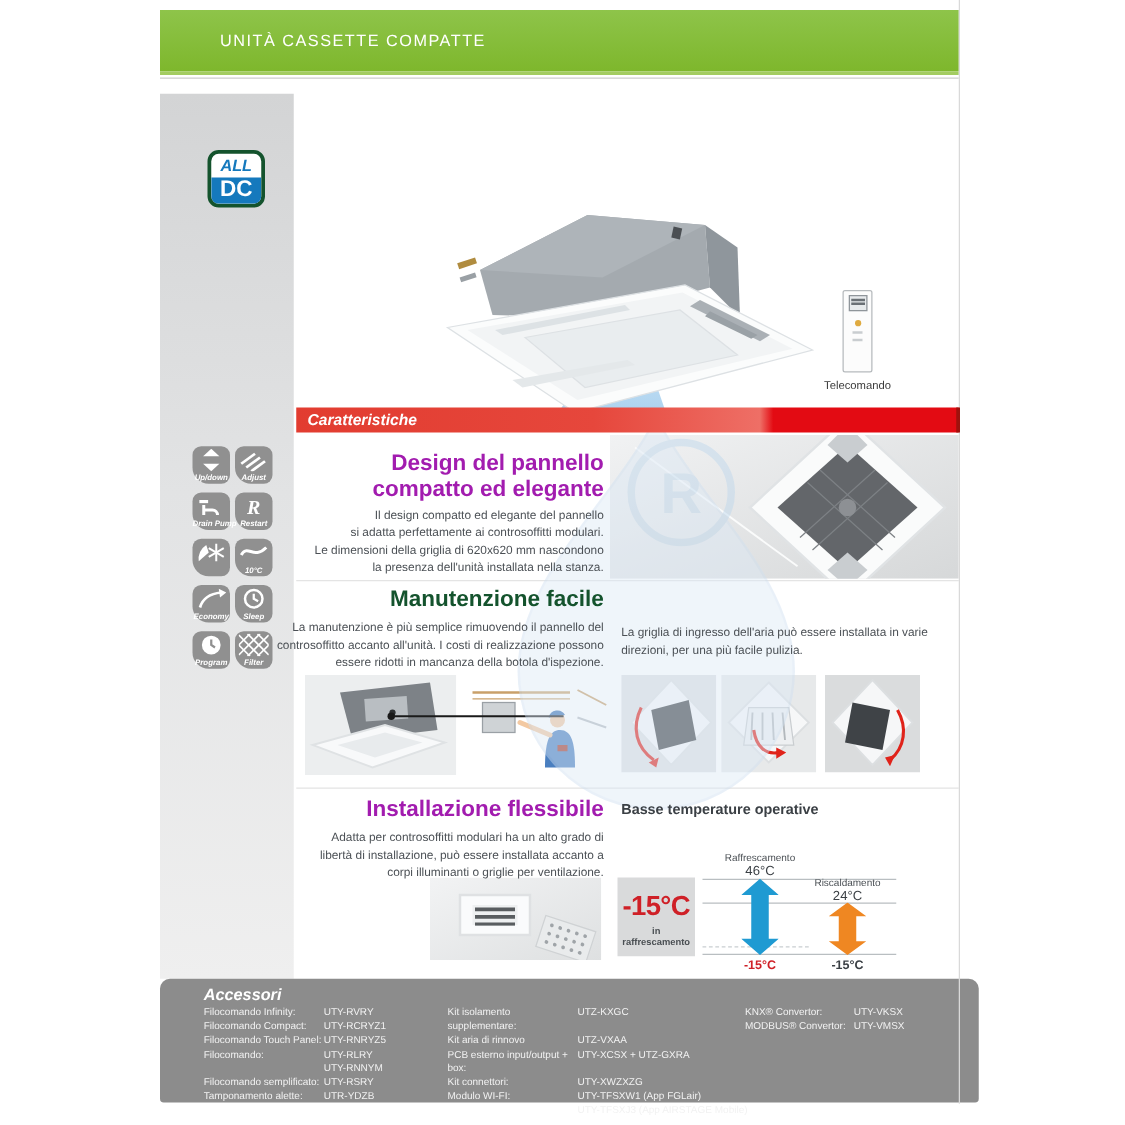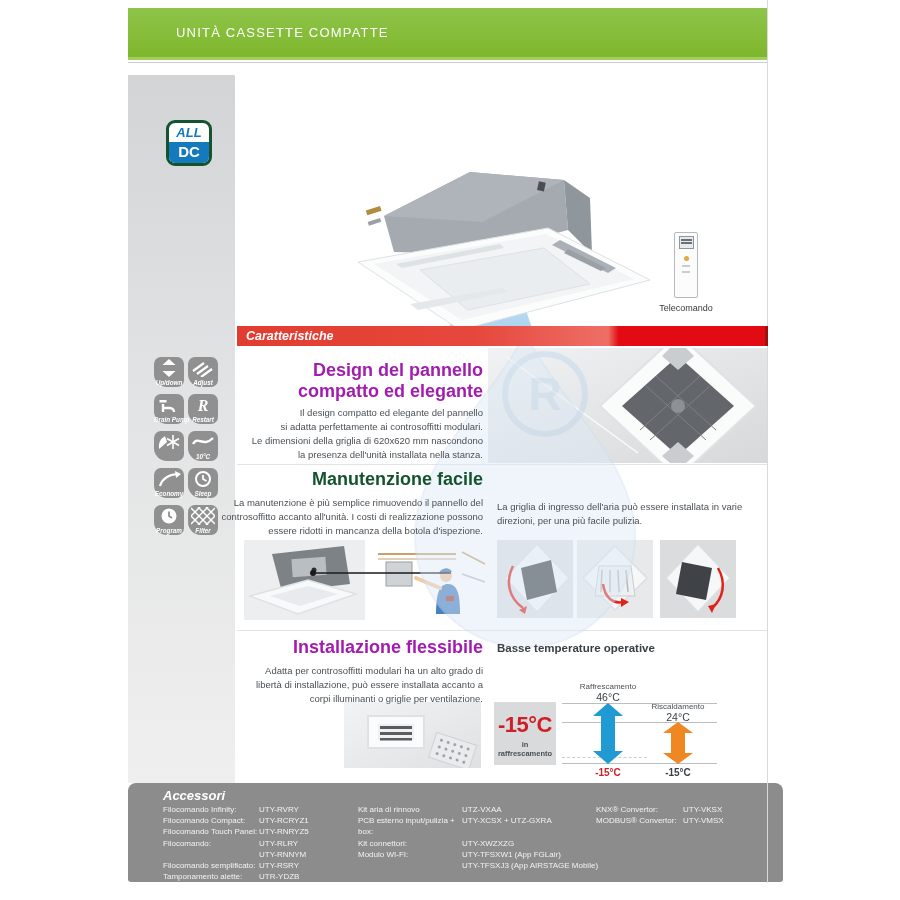--- a/index.html
+++ b/index.html
@@ -12,21 +12,21 @@
   .green-bar span{display:block;padding-left:48px;line-height:49px;color:#fff;font-size:13px;letter-spacing:1.2px;}
   .green-underline{left:128px;top:62px;width:639px;height:1px;background:#cdcdcd;}
   .edge-line{left:767px;top:0;width:1px;height:883px;background:#d9d9d9;z-index:7;}
   .banner-blip{left:765px;top:326px;width:3px;height:20px;background:#9e120d;z-index:7;}
   
   .sidebar{left:128px;top:75px;width:107px;height:708px;
     background:linear-gradient(180deg,#d3d4d5 0%,#e2e3e4 45%,#efefef 100%);}
   .alldc{left:166px;top:120px;width:40px;height:40px;border:3px solid #14532d;border-radius:9px;
     background:#fff;overflow:hidden;z-index:6;}
   .alldc-top{height:19px;color:#1579bd;font-style:italic;font-weight:bold;font-size:13px;text-align:center;line-height:20px;}
-  .alldc-bottom{height:21px;background:#1579bd;color:#fff;font-weight:bold;font-size:15px;text-align:center;line-height:19px;}
+  .alldc-bottom{height:21px;background:#1579bd;color:#fff;font-weight:bold;font-size:18px;text-align:center;line-height:19px;}
   .icon-grid{left:154px;top:357px;display:grid;grid-template-columns:30px 30px;gap:7px 4px;z-index:6;}
   .tile{width:30px;height:30px;background:#909090;border-radius:7px 7px 7px 13px;position:relative;}
   .tile svg{position:absolute;top:2px;left:3px;}
   .tile .lbl{position:absolute;bottom:1px;left:0;right:0;text-align:center;color:#fff;
     font-size:6.3px;font-style:italic;font-weight:bold;white-space:nowrap;}
   
   .title{left:235px;top:84px;width:532px;text-align:center;font-weight:bold;font-size:17.5px;
     color:#141414;line-height:25px;z-index:6;}
   
   .remote{left:674px;top:232px;width:22px;height:64px;background:#fcfcfc;border:1px solid #b6babd;border-radius:2px;z-index:2;}
@@ -380,22 +380,23 @@
     <div class="acc-col c1">
       <div class="acc-row"><span class="l">Filocomando Infinity:</span><span class="v">UTY-RVRY</span></div>
       <div class="acc-row"><span class="l">Filocomando Compact:</span><span class="v">UTY-RCRYZ1</span></div>
       <div class="acc-row"><span class="l">Filocomando Touch Panel:</span><span class="v">UTY-RNRYZ5</span></div>
       <div class="acc-row"><span class="l">Filocomando:</span><span class="v">UTY-RLRY</span></div>
       <div class="acc-row"><span class="l"></span><span class="v">UTY-RNNYM</span></div>
       <div class="acc-row"><span class="l">Filocomando semplificato:</span><span class="v">UTY-RSRY</span></div>
       <div class="acc-row"><span class="l">Tamponamento alette:</span><span class="v">UTR-YDZB</span></div>
     </div>
     <div class="acc-col c2">
+      <div class="acc-row"><span class="l">Kit isolamento supplementare:</span><span class="v">UTZ-KXGC</span></div>
       <div class="acc-row"><span class="l">Kit aria di rinnovo</span><span class="v">UTZ-VXAA</span></div>
-      <div class="acc-row"><span class="l">PCB esterno input/pulizia + box:</span><span class="v">UTY-XCSX + UTZ-GXRA</span></div>
+      <div class="acc-row"><span class="l">PCB esterno input/output + box:</span><span class="v">UTY-XCSX + UTZ-GXRA</span></div>
       <div class="acc-row"><span class="l">Kit connettori:</span><span class="v">UTY-XWZXZG</span></div>
       <div class="acc-row"><span class="l">Modulo WI-FI:</span><span class="v">UTY-TFSXW1 (App FGLair)</span></div>
       <div class="acc-row"><span class="l"></span><span class="v">UTY-TFSXJ3 (App AIRSTAGE Mobile)</span></div>
     </div>
     <div class="acc-col c3">
       <div class="acc-row"><span class="l">KNX® Convertor:</span><span class="v">UTY-VKSX</span></div>
       <div class="acc-row"><span class="l">MODBUS® Convertor:</span><span class="v">UTY-VMSX</span></div>
     </div>
   </div>
 

